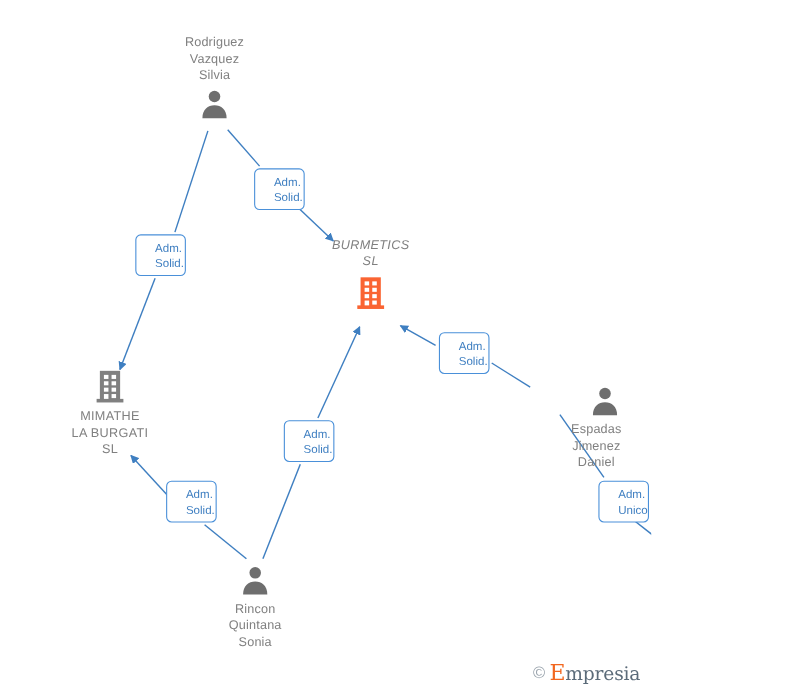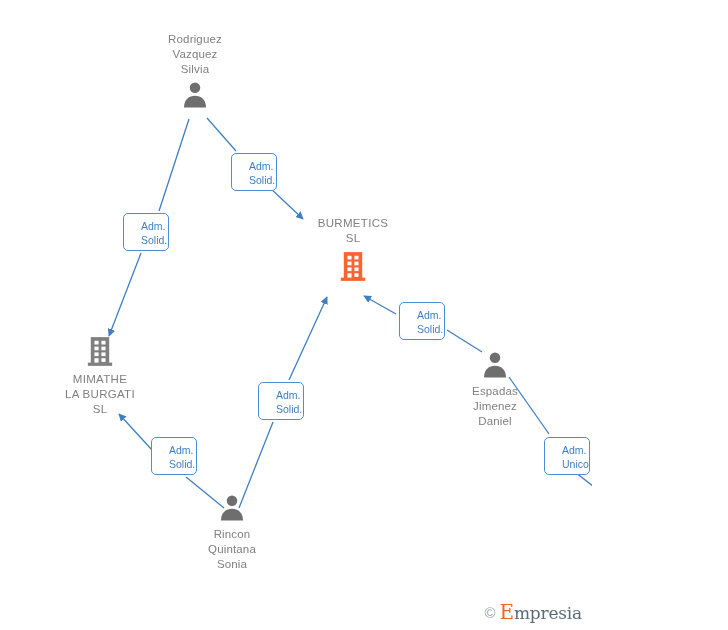--- a/index.html
+++ b/index.html
@@ -143,21 +143,21 @@
   <div class="graph-node node-top" style="left:195px; top:32px;">
     <div class="node-label">Rodriguez
 Vazquez
 Silvia</div>
     <svg class="node-icon person-icon" viewBox="0 0 24 24">
       <circle cx="12" cy="6.2" r="4.2" fill="#6E6E6E"></circle>
       <path d="M3.2 22 C3.2 15.6 7.2 12.6 12 12.6 C16.8 12.6 20.8 15.6 20.8 22 Z" fill="#6E6E6E"></path>
     </svg>
   </div>
 
-  <div class="graph-node node-top" style="left:353px; top:216px;">
+  <div class="graph-node node-top" style="left:337px; top:216px;font-style:italic;">
     <div class="node-label company-name">BURMETICS
 SL</div>
     <svg class="node-icon" viewBox="0 0 24 24">
       <rect x="5.5" y="2.2" width="13" height="19" fill="#FA6432"></rect>
       <rect x="3.4" y="20.2" width="17.2" height="2.3" fill="#FA6432"></rect>
       <rect x="8.1" y="4.8" width="2.9" height="2.6" fill="#ffffff"></rect>
       <rect x="13" y="4.8" width="2.9" height="2.6" fill="#ffffff"></rect>
       <rect x="8.1" y="8.9" width="2.9" height="2.6" fill="#ffffff"></rect>
       <rect x="13" y="8.9" width="2.9" height="2.6" fill="#ffffff"></rect>
       <rect x="8.1" y="13" width="2.9" height="2.6" fill="#ffffff"></rect>
@@ -178,31 +178,31 @@
       <rect x="8.1" y="13" width="2.9" height="2.6" fill="#ffffff"></rect>
       <rect x="13" y="13" width="2.9" height="2.6" fill="#ffffff"></rect>
       <rect x="8.1" y="17.1" width="2.9" height="3.1" fill="#ffffff"></rect>
       <rect x="13" y="17.1" width="2.9" height="2.6" fill="#ffffff"></rect>
     </svg>
     <div class="node-label company-name">MIMATHE
 LA BURGATI
 SL</div>
   </div>
 
-  <div class="graph-node node-bottom" style="left:232px; top:493px;justify-content:space-between;">
+  <div class="graph-node node-bottom" style="left:232px; top:513px;justify-content:space-between;">
     <svg class="node-icon person-icon" viewBox="0 0 24 24">
       <circle cx="12" cy="6.2" r="4.2" fill="#6E6E6E"></circle>
       <path d="M3.2 22 C3.2 15.6 7.2 12.6 12 12.6 C16.8 12.6 20.8 15.6 20.8 22 Z" fill="#6E6E6E"></path>
     </svg>
     <div class="node-label">Rincon
 Quintana
 Sonia</div>
   </div>
 
-  <div class="graph-node node-bottom" style="left:495px; top:350px;">
+  <div class="graph-node node-bottom" style="left:495px; top:350px;align-items:flex-end;">
     <svg class="node-icon person-icon" viewBox="0 0 24 24">
       <circle cx="12" cy="6.2" r="4.2" fill="#6E6E6E"></circle>
       <path d="M3.2 22 C3.2 15.6 7.2 12.6 12 12.6 C16.8 12.6 20.8 15.6 20.8 22 Z" fill="#6E6E6E"></path>
     </svg>
     <div class="node-label">Espadas
 Jimenez
 Daniel</div>
   </div>
 
 

